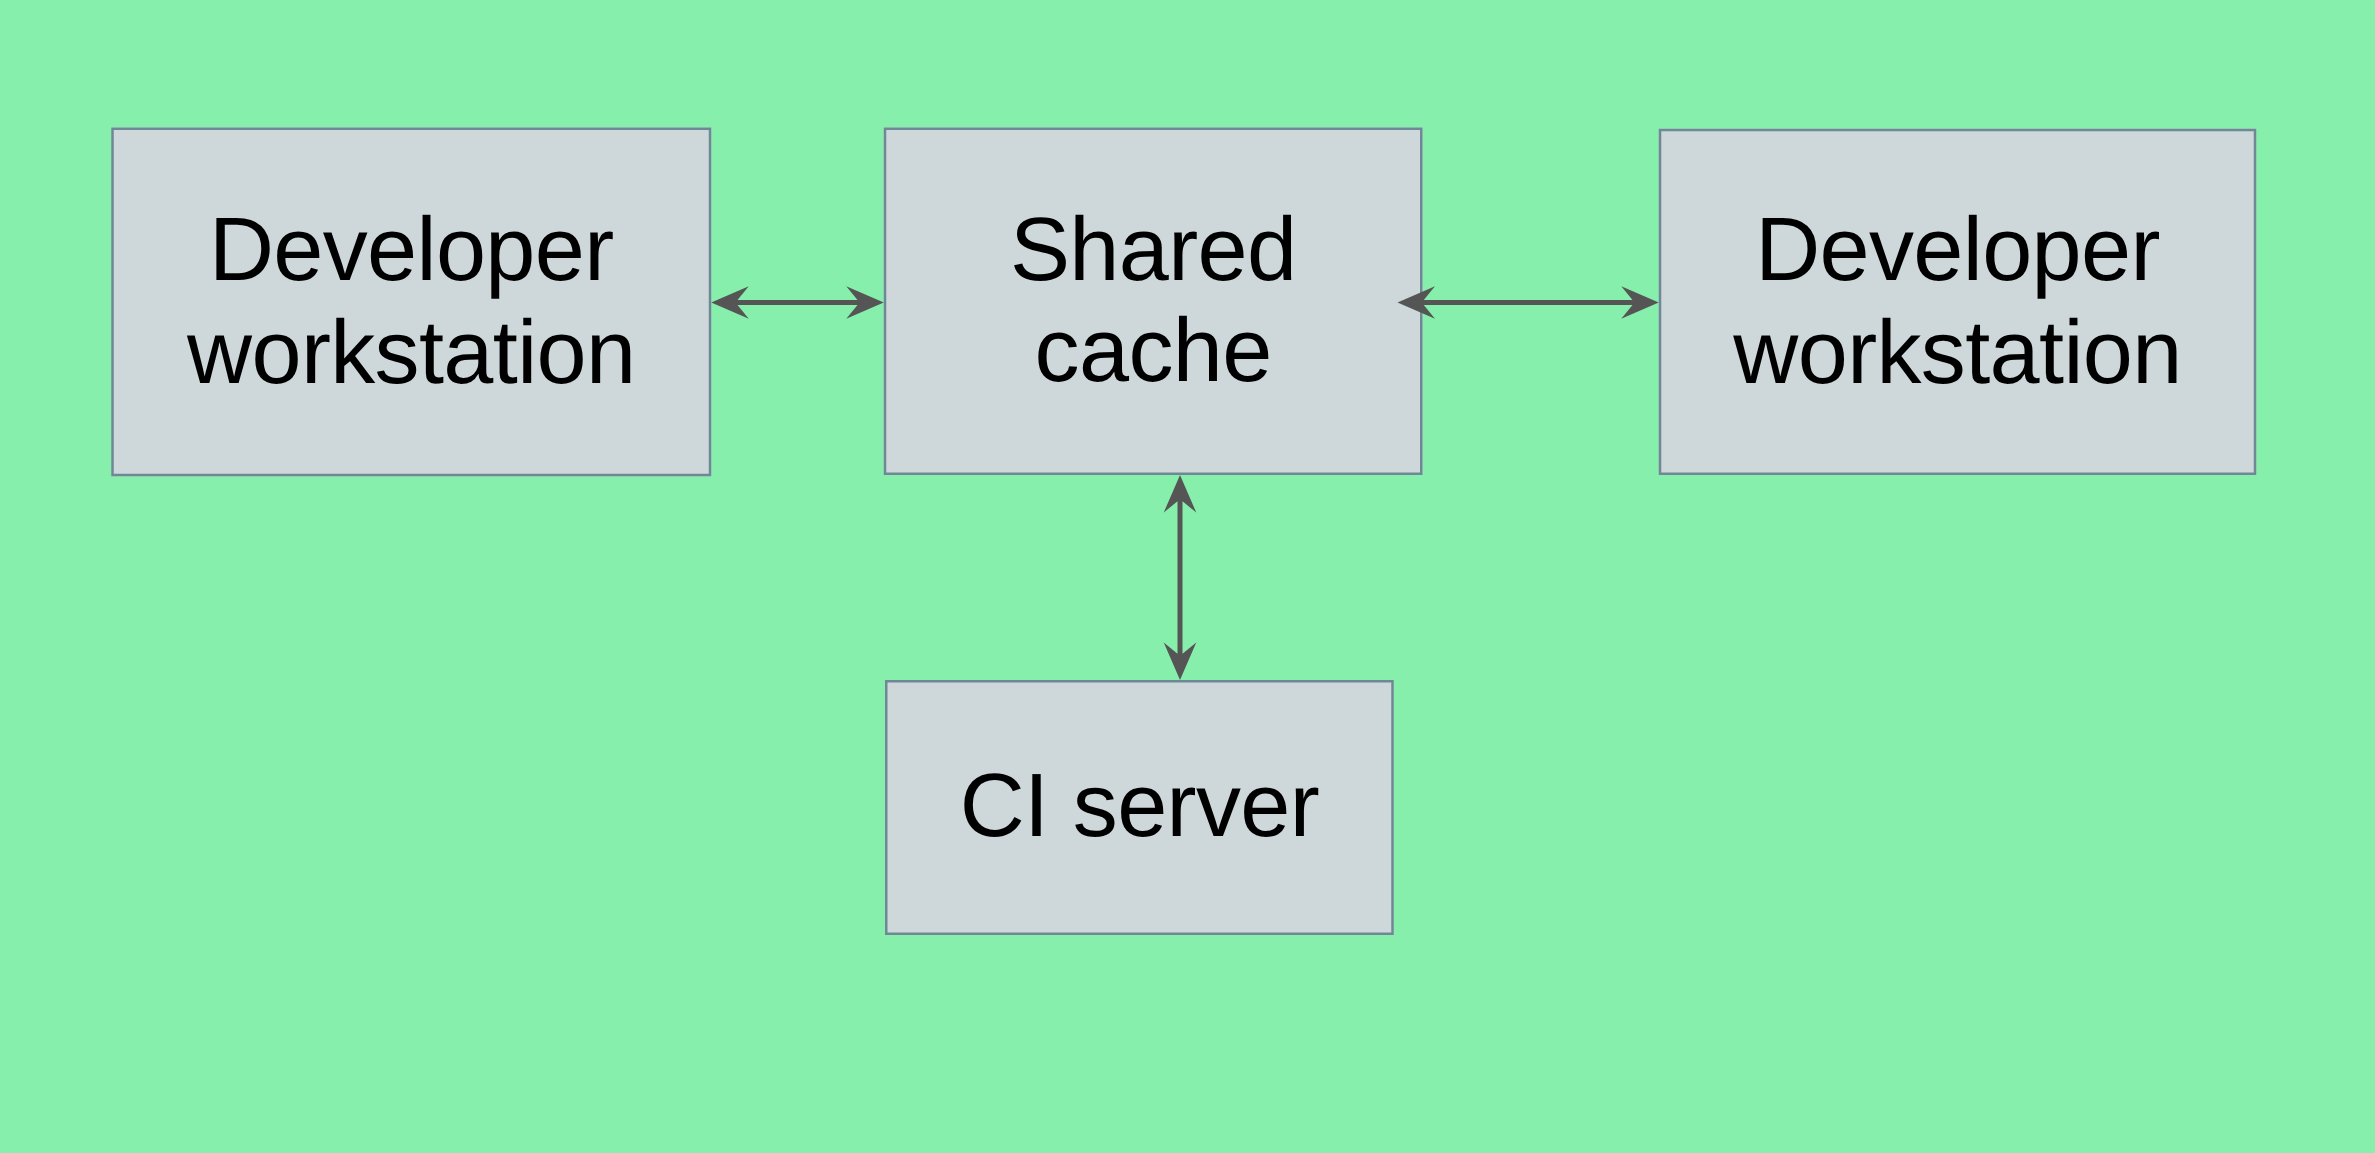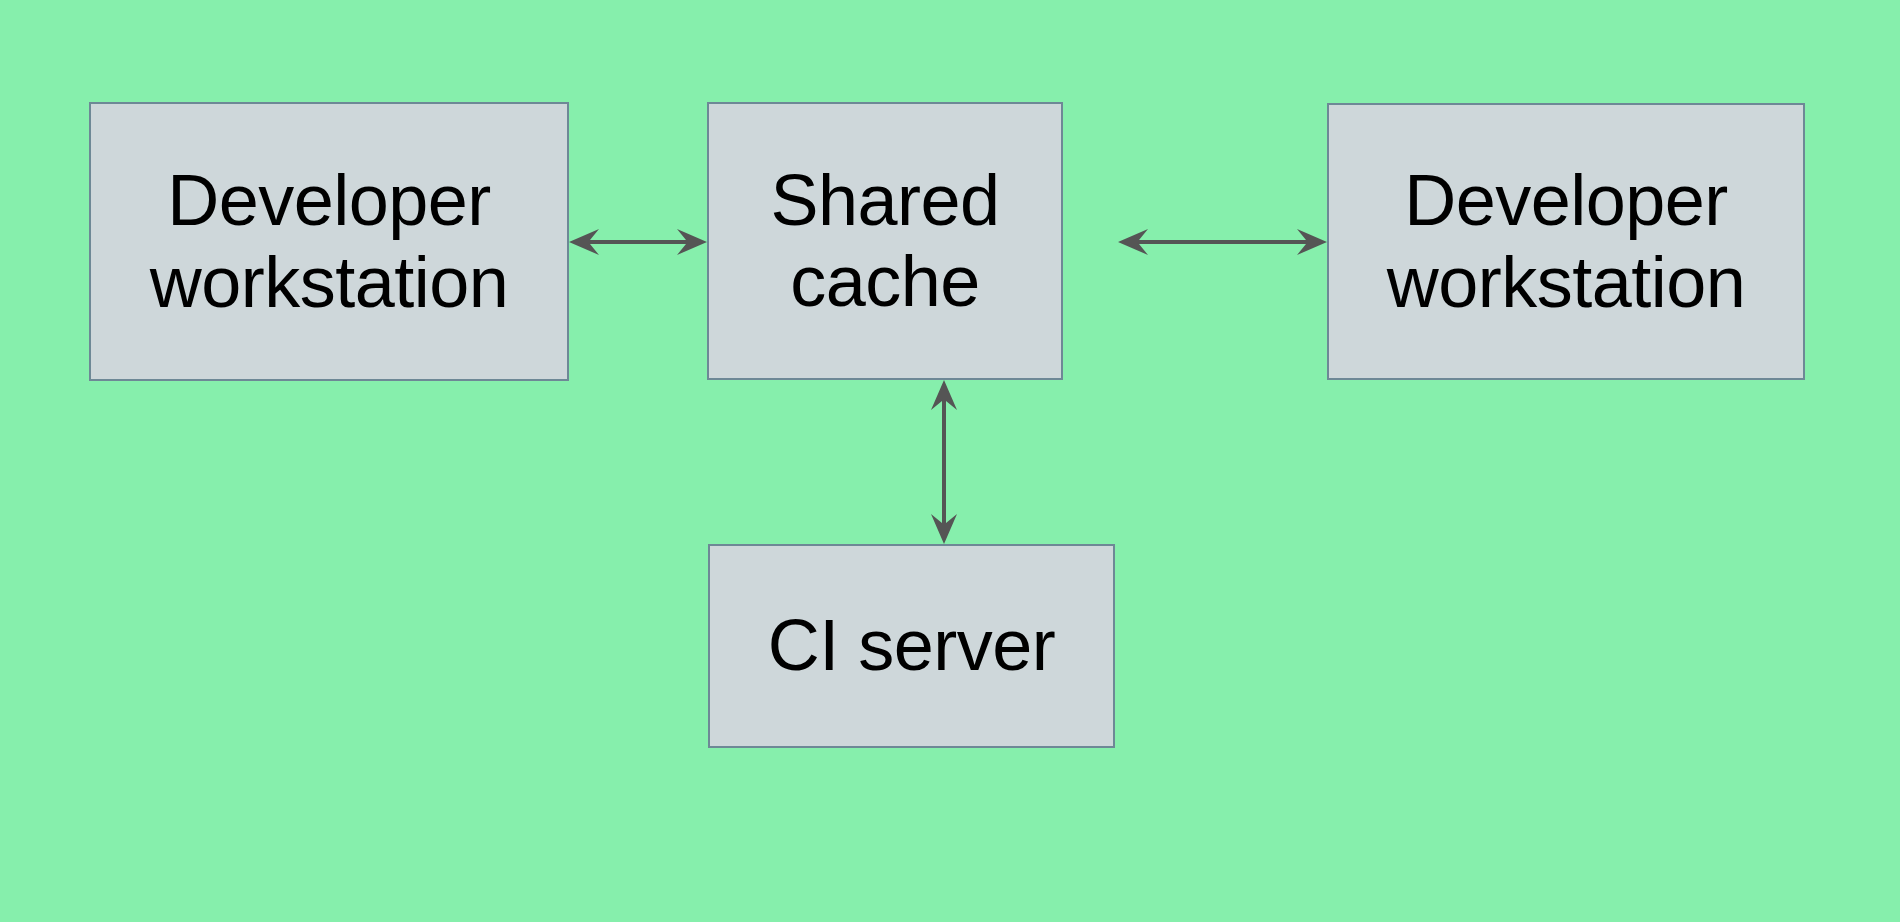--- a/index.html
+++ b/index.html
@@ -50,21 +50,21 @@
 </head>
 <body>
 
 <div id="canvas" style="background: #86efac; padding-left: 16px;">
 
   <div class="node" id="node-0" style="left: 89px; top: 102px; width: 480px; height: 279px; background: rgb(206, 215, 218); border-color: rgb(110, 136, 150);">
     <span class="node-label" style="color: rgb(0, 0, 0);">Developer
 workstation</span>
   </div>
 
-  <div class="node" id="node-1" style="left: 707px; top: 102px; width: 356px; height: 278px; background: rgb(206, 215, 218); border-color: rgb(110, 136, 150);">
+  <div class="node" id="node-1" style="left: 707px; top: 102px; width: 431px; height: 278px; background: rgb(206, 215, 218); border-color: rgb(110, 136, 150);">
     <span class="node-label" style="color: rgb(0, 0, 0);">Shared
 cache</span>
   </div>
 
   <div class="node" id="node-2" style="left: 1327px; top: 103px; width: 478px; height: 277px; background: rgb(206, 215, 218); border-color: rgb(110, 136, 150);">
     <span class="node-label" style="color: rgb(0, 0, 0);">Developer
 workstation</span>
   </div>
 
   <div class="node" id="node-3" style="left: 708px; top: 544px; width: 407px; height: 204px; background: rgb(206, 215, 218); border-color: rgb(110, 136, 150);">

